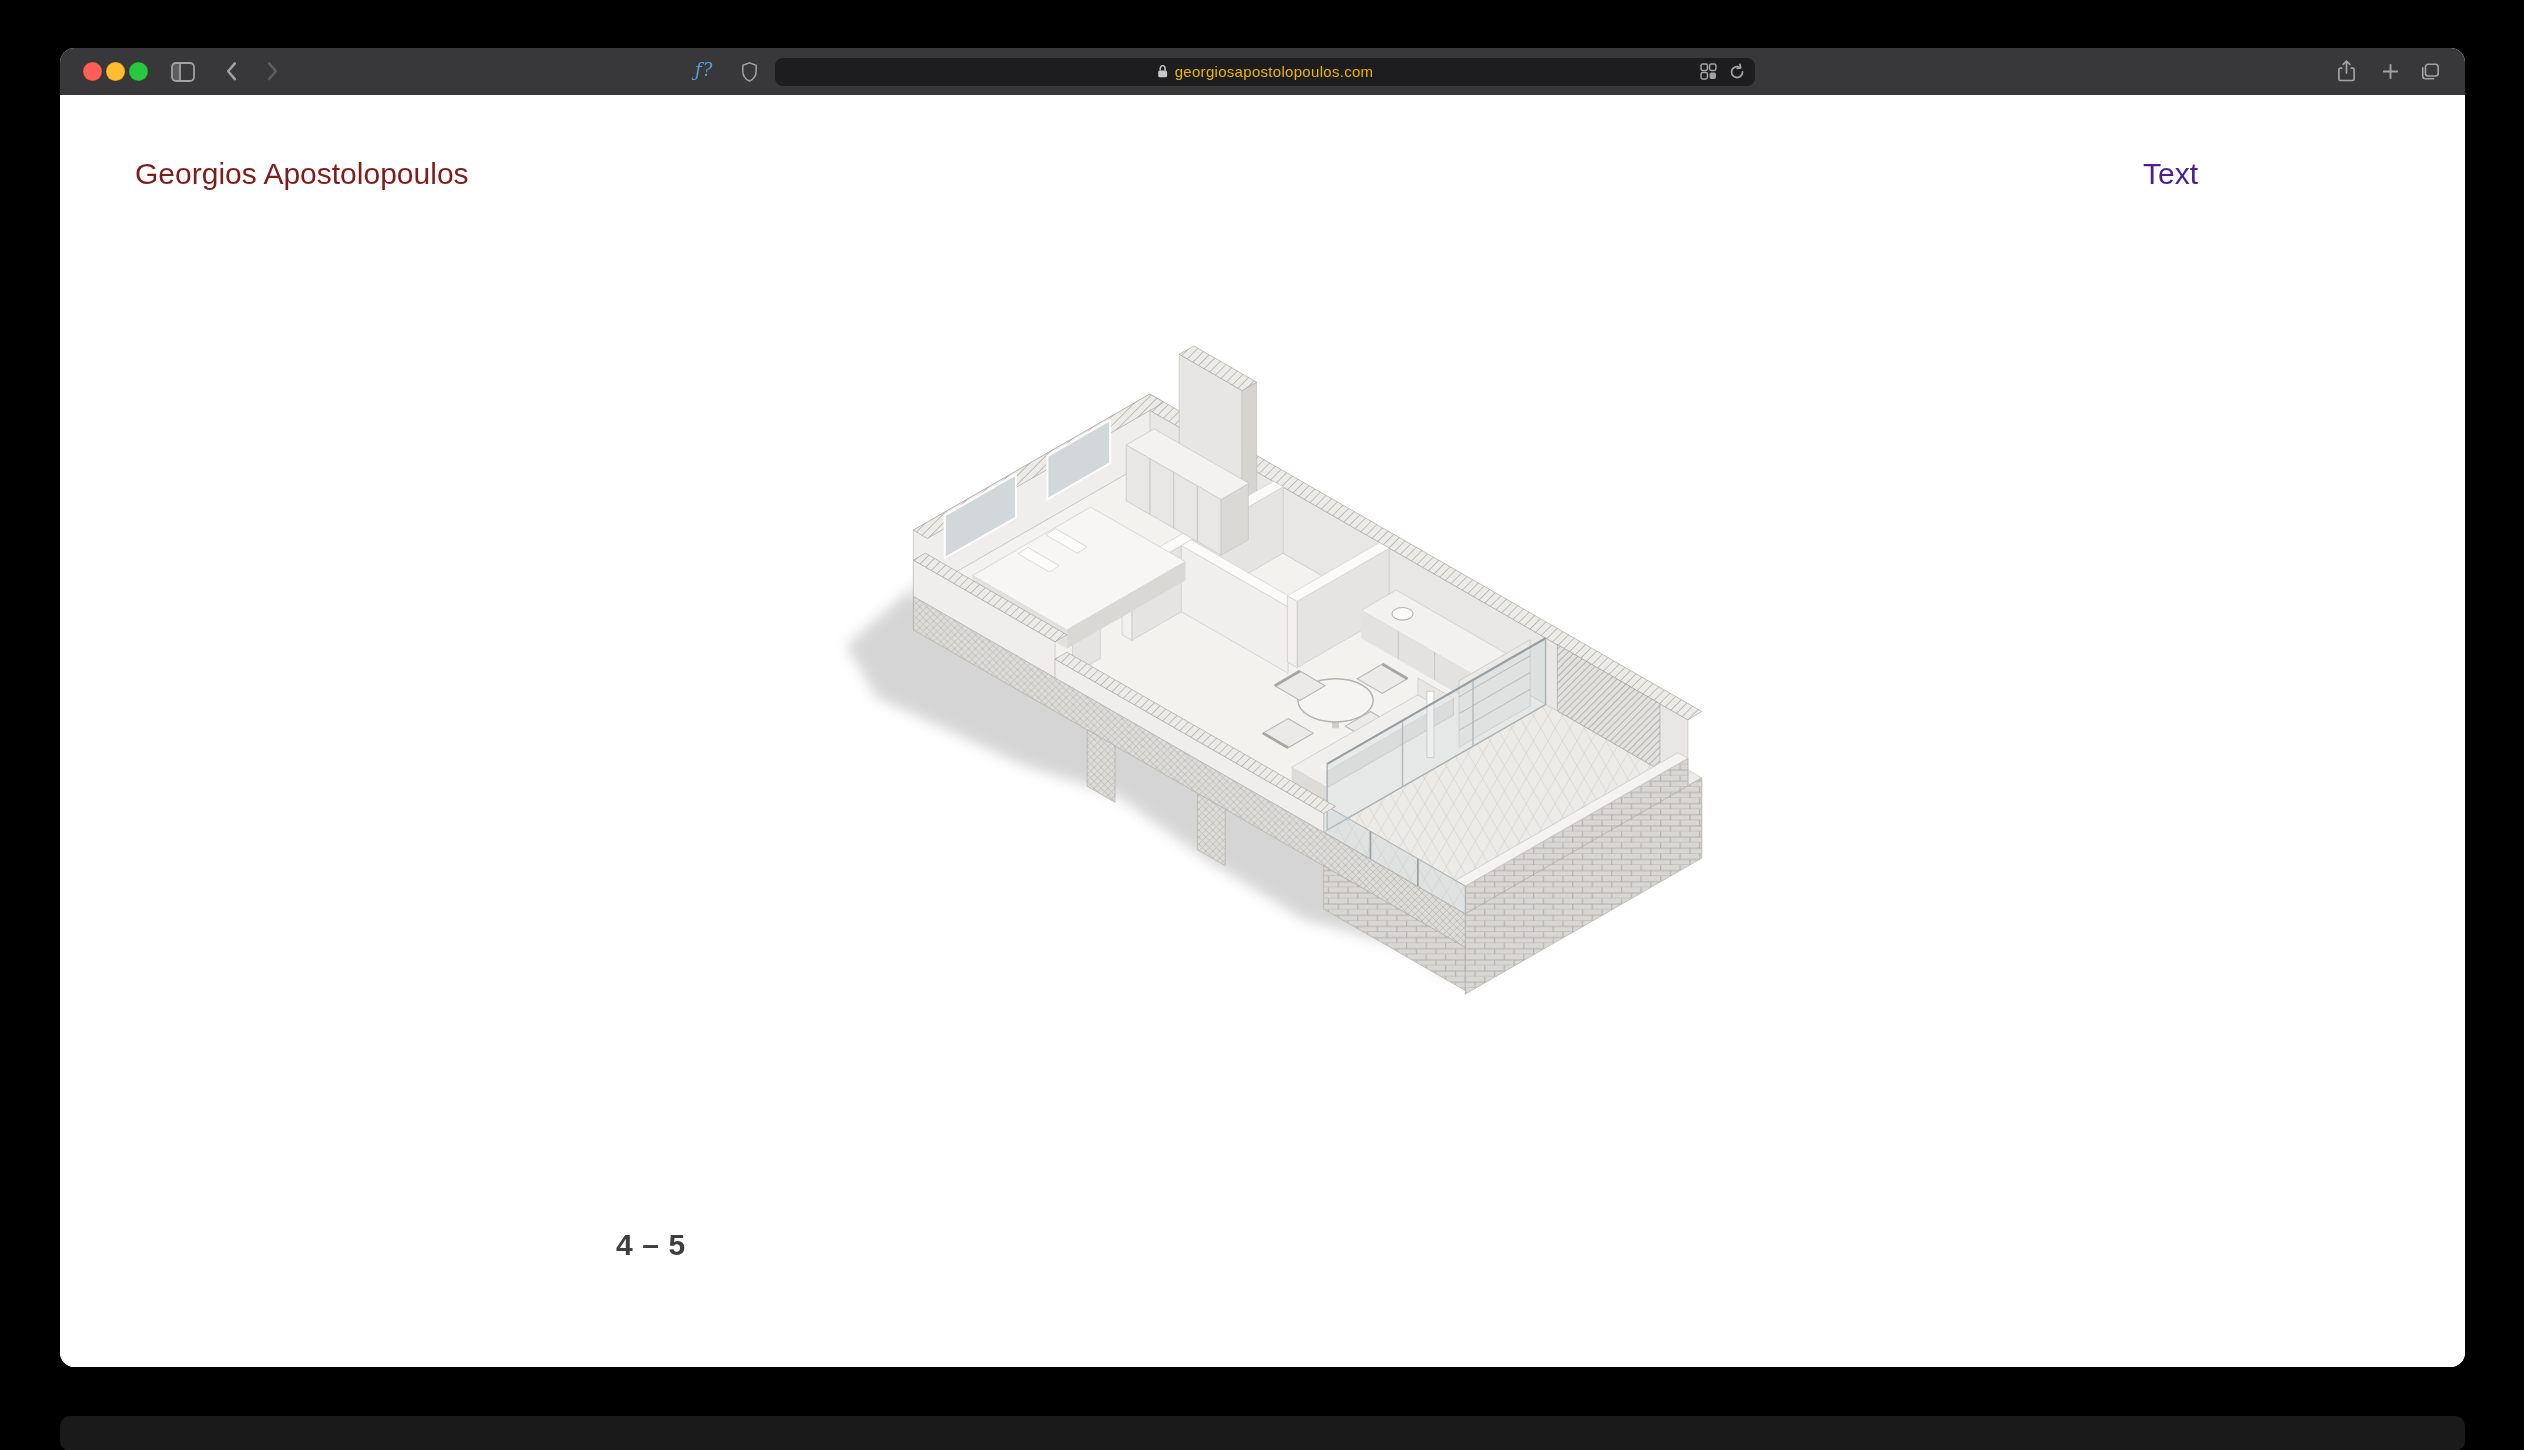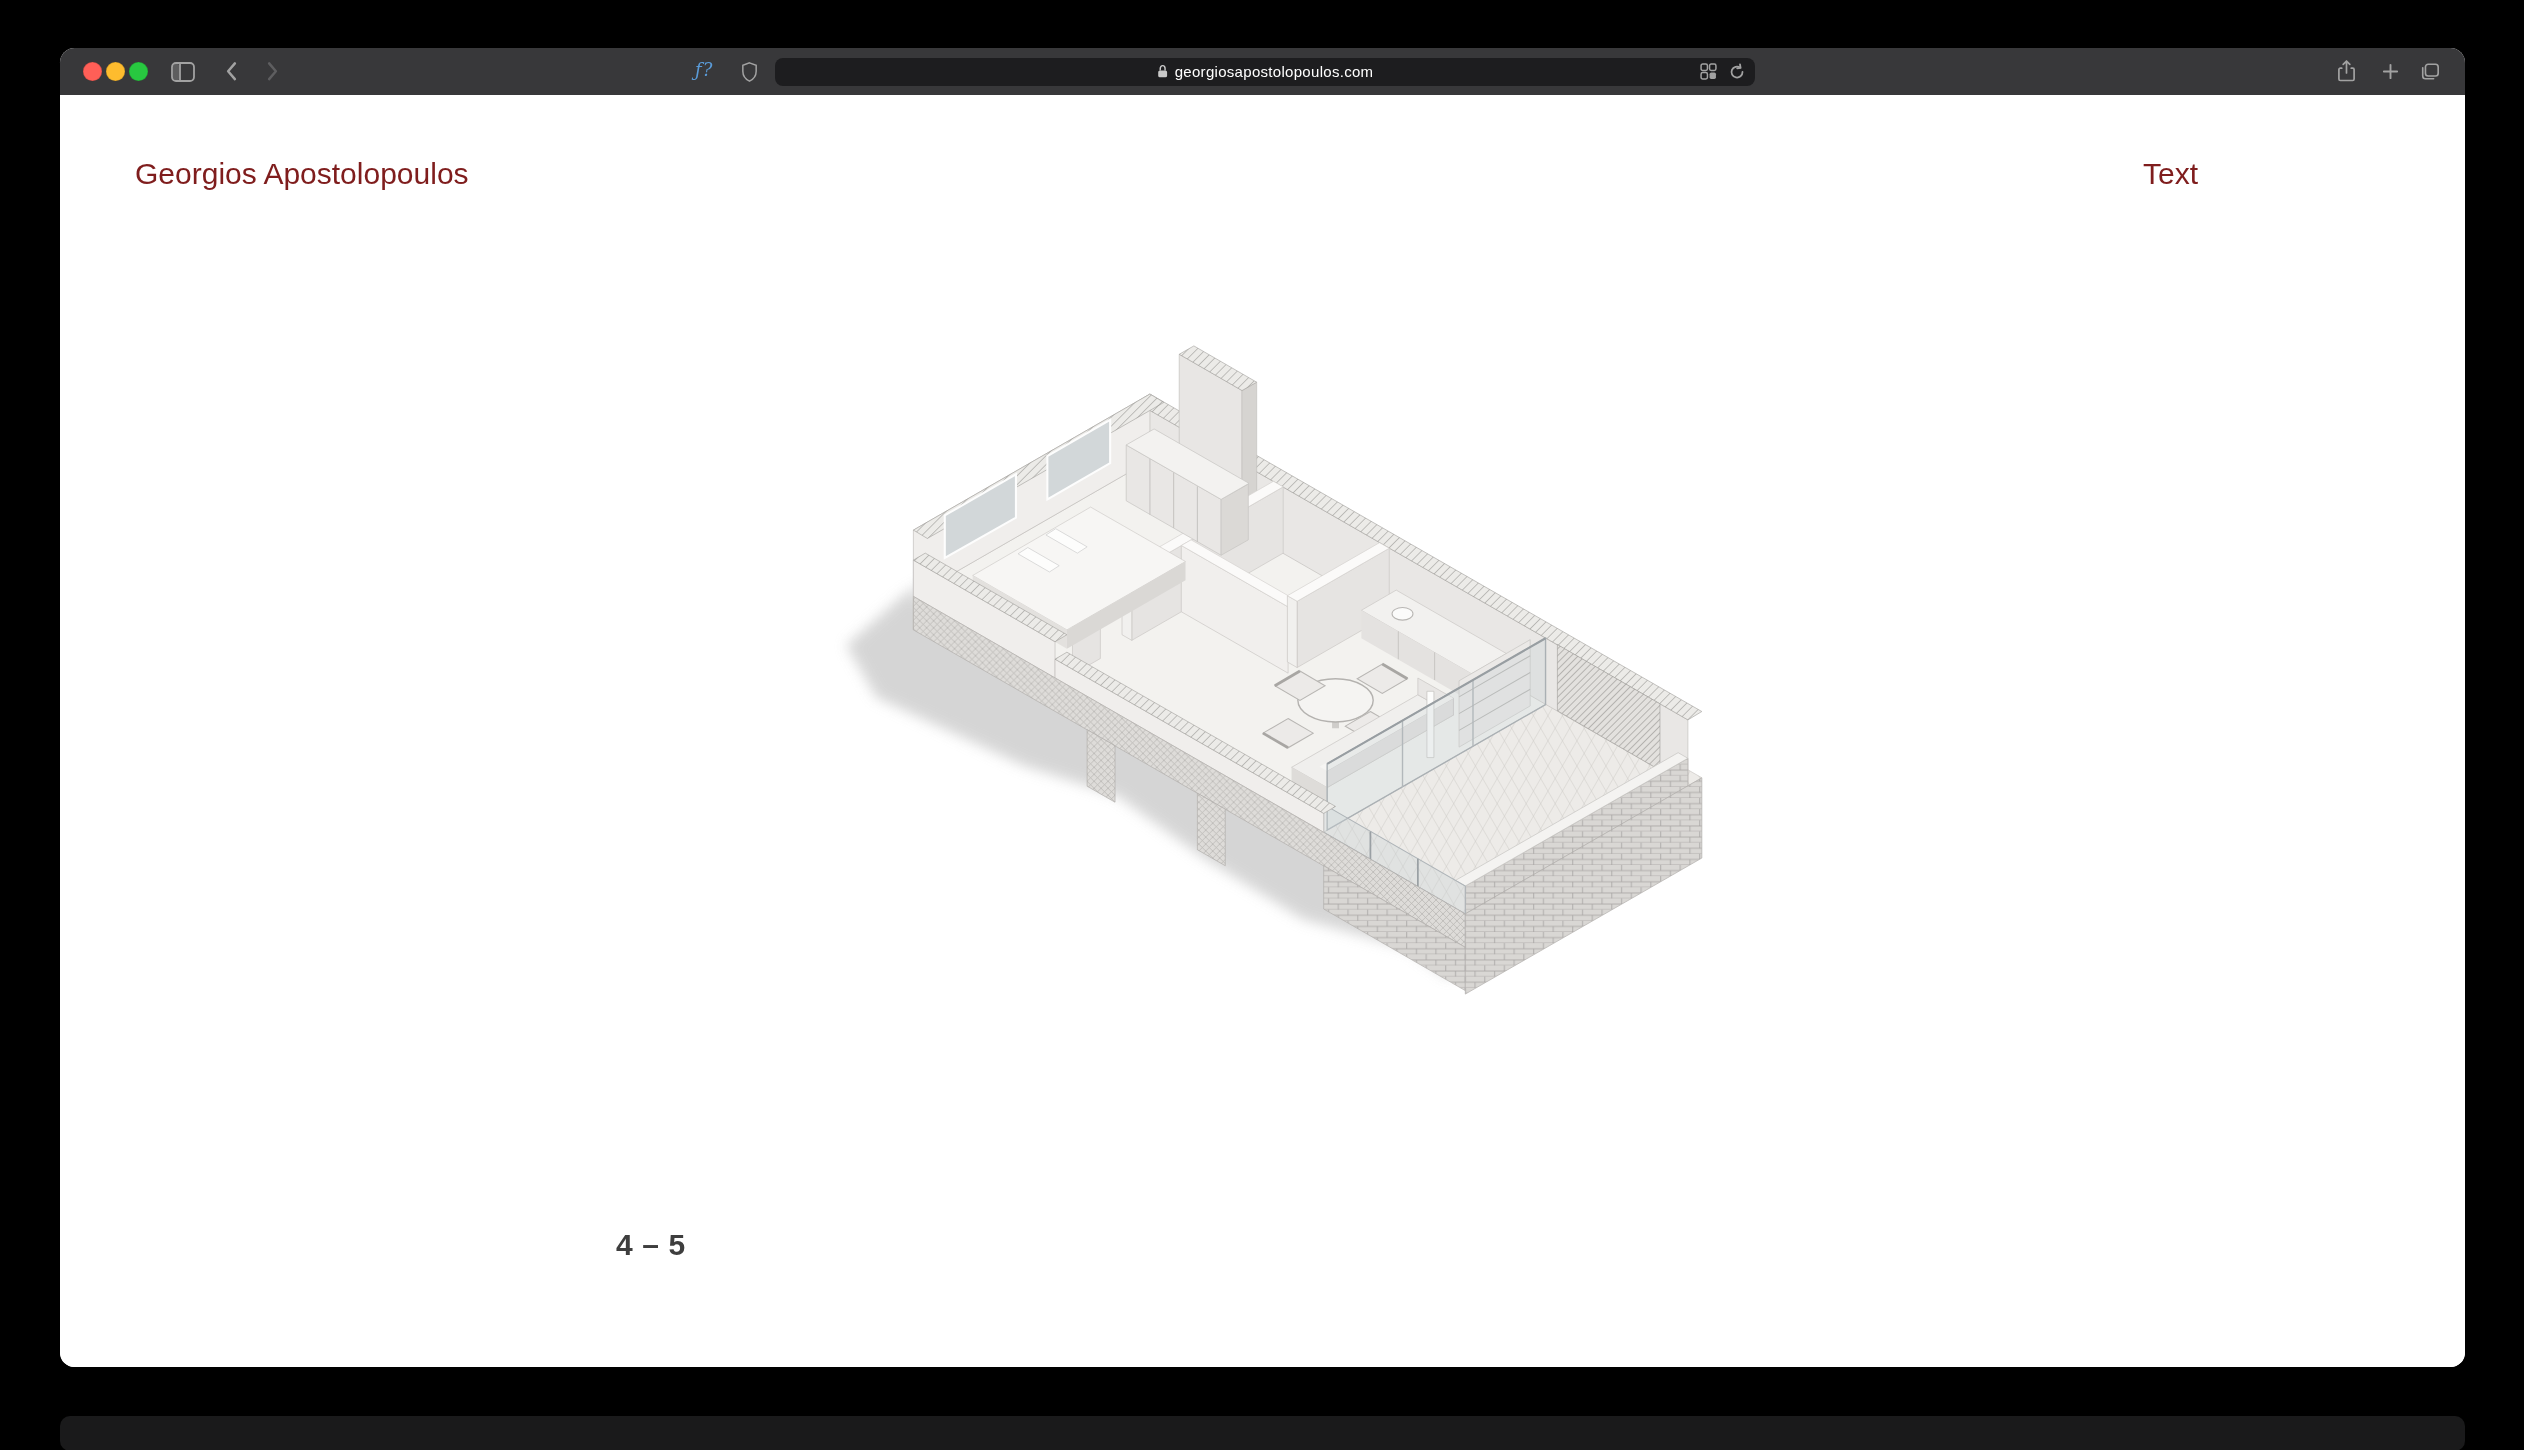--- a/index.html
+++ b/index.html
@@ -13,29 +13,29 @@
   .icon-btn{position:absolute;background:none;border:none;padding:0;margin:0;color:#a2a2a2;cursor:default;line-height:0;}
   .sidebar-btn{left:111px;top:13.5px;}
   .back-btn{left:163px;top:12.4px;}
   .fwd-btn{left:204px;top:12.4px;color:#5e5e60;}
   .ext-badge{position:absolute;left:635px;top:11.3px;font-size:18px;color:#5a9bd8;
              font-family:"DejaVu Serif",serif;font-style:italic;letter-spacing:1.1px;}
   .shield-btn{left:681px;top:13.5px;}
   .address{position:absolute;left:715px;top:9.6px;width:980px;height:28px;border-radius:8px;
            background:#1d1d1f;display:flex;align-items:center;justify-content:center;gap:6.8px;}
   .lock{color:#c9c9c9;line-height:0;}
-  .url{font-size:15px;color:#ffffff;letter-spacing:0.3px;}
+  .url{font-size:15px;color:#eab308;letter-spacing:0.3px;}
   .field-right{position:absolute;right:9px;top:0;height:28px;display:flex;align-items:center;gap:11.3px;color:#b9b9b9;}
   .field-right .icon-btn{position:static;}
   .share-btn{left:2277px;top:11.3px;}
   .newtab-btn{left:2321px;top:13.5px;}
   .tabs-btn{left:2360px;top:13.5px;}
   .content{position:absolute;top:47px;left:0;right:0;bottom:0;background:#fff;}
   .site-title{position:absolute;left:75px;top:62px;font-size:30px;color:#7f1d1d;text-decoration:none;}
-  .nav-text{position:absolute;left:2083px;top:62px;font-size:30px;color:#7f1d1d;text-decoration:none;}
+  .nav-text{position:absolute;left:2083px;top:62px;font-size:30px;color:#4c1d95;text-decoration:none;}
   .figure{position:absolute;left:755px;top:156px;width:935px;}
   .figure svg{display:block;width:100%;height:auto;}
   .pagination{position:absolute;left:556px;top:1133px;font-size:30px;color:#3e3e3e;letter-spacing:0.6px;font-weight:bold;}
   .bottom-bar{position:absolute;left:60px;top:1416px;width:2405px;height:35px;border-radius:10px;
               background:#1a1a1b;}
 </style>
 </head>
 <body>
 
 <div class="screen">

